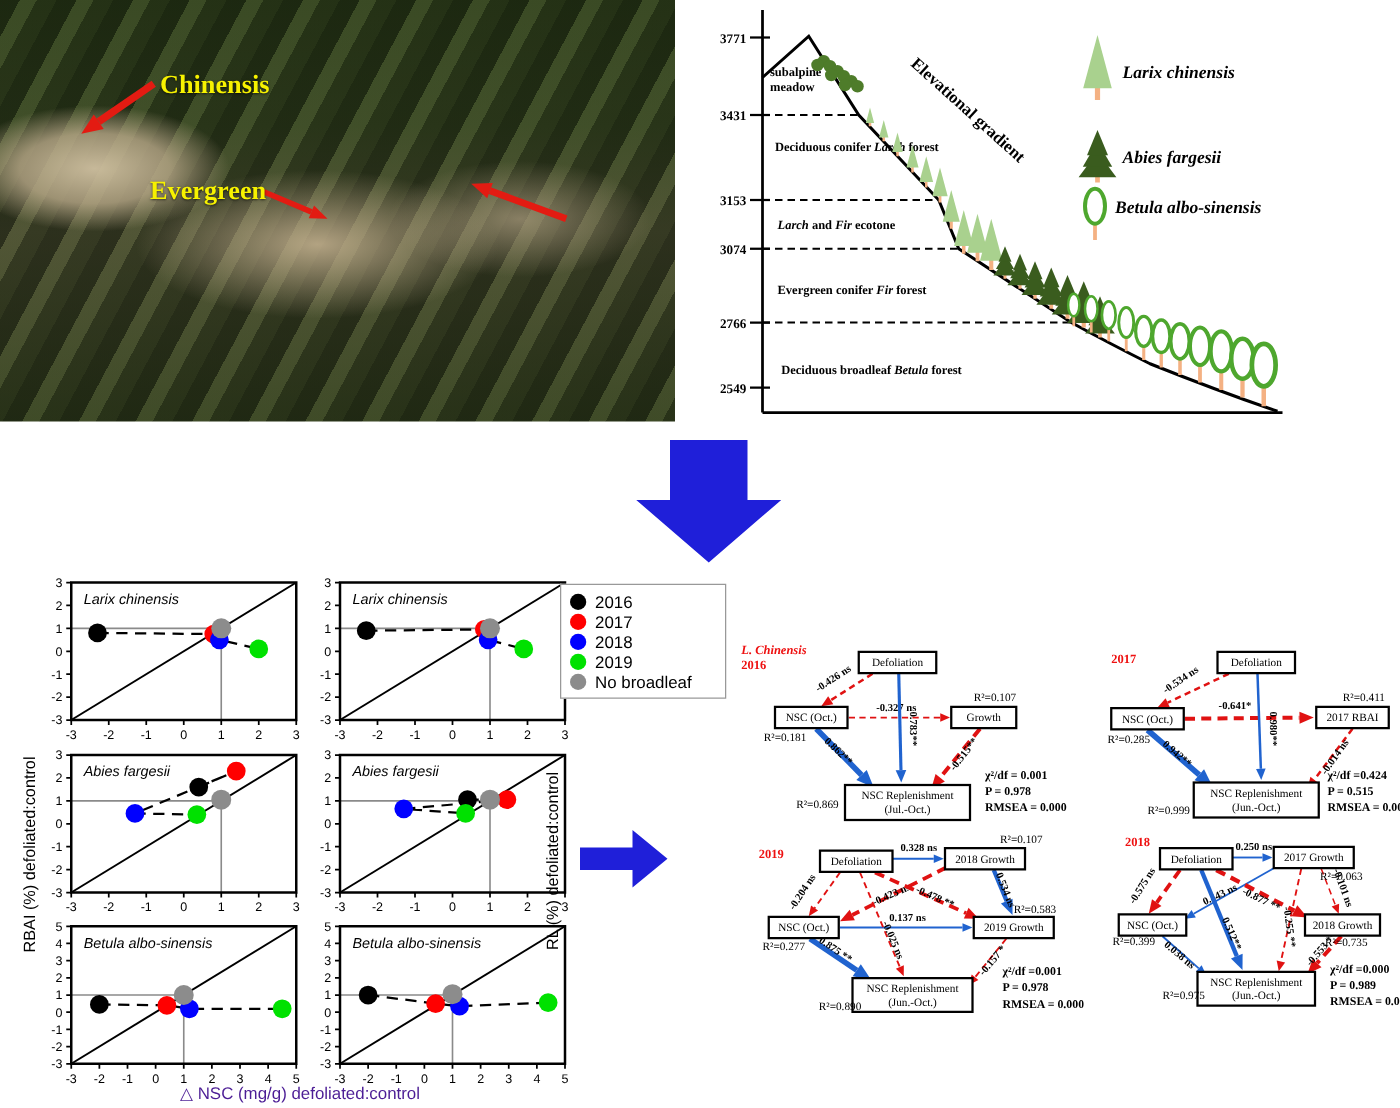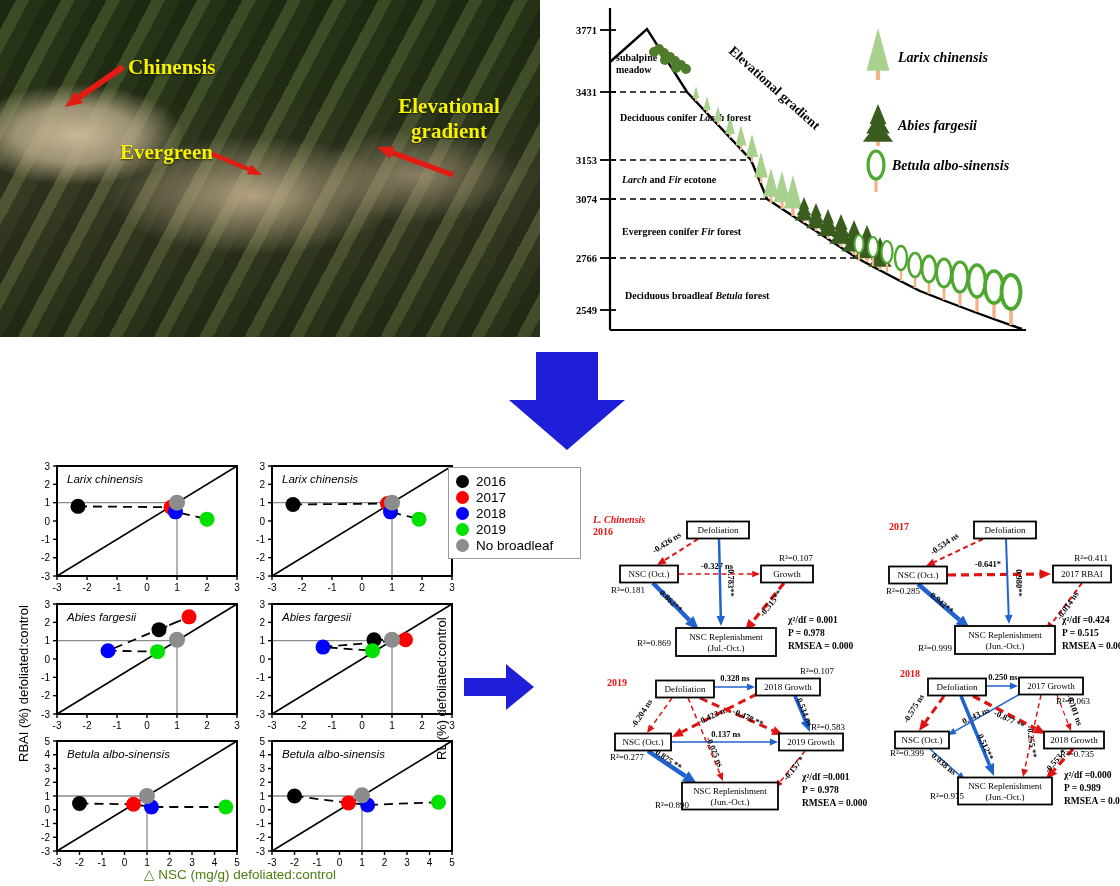--- a/index.html
+++ b/index.html
@@ -17,21 +17,21 @@
       repeating-linear-gradient(118deg, rgba(10,18,5,.55) 0 14px, rgba(72,88,46,.35) 14px 26px, rgba(22,32,12,.5) 26px 40px),
       linear-gradient(180deg,#33431f 0%,#3c4a26 30%,#56543a 55%,#3a4424 100%);
   }
   .plabel{position:absolute;font-family:"Liberation Serif",serif;font-weight:bold;
           color:#f7f200;font-size:21px;line-height:25px;text-shadow:0 1px 2px rgba(0,0,0,.65);}
   .plabel.center{text-align:center;}
 
   
   .ylab{position:absolute;font-size:13px;color:#000;white-space:nowrap;
         transform:rotate(-90deg);transform-origin:0 0;}
-  .xlab{position:absolute;font-size:13.5px;color:#4d7c0f;width:260px;text-align:center;}
+  .xlab{position:absolute;font-size:13.5px;color:#4c1d95;width:260px;text-align:center;}
   .legendbox{position:absolute;left:448px;top:467px;width:118px;border:1px solid #999;
              background:#fff;padding:5px 6px 5px 7px;}
   .legend-row{display:flex;align-items:center;height:16px;font-size:13.5px;color:#000;}
   .legend-dot{width:13px;height:13px;border-radius:50%;margin-right:7px;flex:0 0 13px;}
 
   .sem{position:absolute;}
 </style>
 </head>
 <body>
 
@@ -44,24 +44,20 @@
         <line x1="210" y1="153" x2="249.10645848504018" y2="169.54504012828622" stroke="#e31b12" stroke-width="4.5"></line>
         <polygon points="262,175 246.96343853543834,174.6103600091633 251.24947843464201,164.47972024740915" fill="#e31b12"></polygon>
         <line x1="453" y1="175" x2="392.01348986907374" y2="152.5312857412377" stroke="#e31b12" stroke-width="5.5"></line>
         <polygon points="377,147 394.26057470145156,146.43205548192648 389.7664050366959,158.6305160005489" fill="#e31b12"></polygon>
       </svg>
     <div class="plabel" style="left:128px;top:30px">
       <br>
       <span>Chinensis</span>
     </div>
     <div class="plabel" style="left:120px;top:140px">Evergreen</div>
-    <div class="plabel center" style="left:390px;top:94px;width:118px">
-      <span>Elevational</span><br>
-      <span>gradient</span>
-    </div>
   </div>
 
   <svg id="elevSvg" width="560" height="345" viewBox="0 0 560 345" style="left:560px;top:0">
       <line x1="50" y1="8" x2="50" y2="330" stroke="#000" stroke-width="2.2"></line>
       <line x1="50" y1="330" x2="466" y2="330" stroke="#000" stroke-width="2.2"></line>
       <line x1="40" y1="30" x2="56" y2="30" stroke="#000" stroke-width="1.8"></line>
       <text x="37" y="34" font-family="&quot;Liberation Serif&quot;,serif" font-size="10.5" fill="#000" text-anchor="end" font-weight="bold">3771</text>
       <line x1="40" y1="92" x2="56" y2="92" stroke="#000" stroke-width="1.8"></line>
       <text x="37" y="96" font-family="&quot;Liberation Serif&quot;,serif" font-size="10.5" fill="#000" text-anchor="end" font-weight="bold">3431</text>
       <line x1="40" y1="160" x2="56" y2="160" stroke="#000" stroke-width="1.8"></line>

